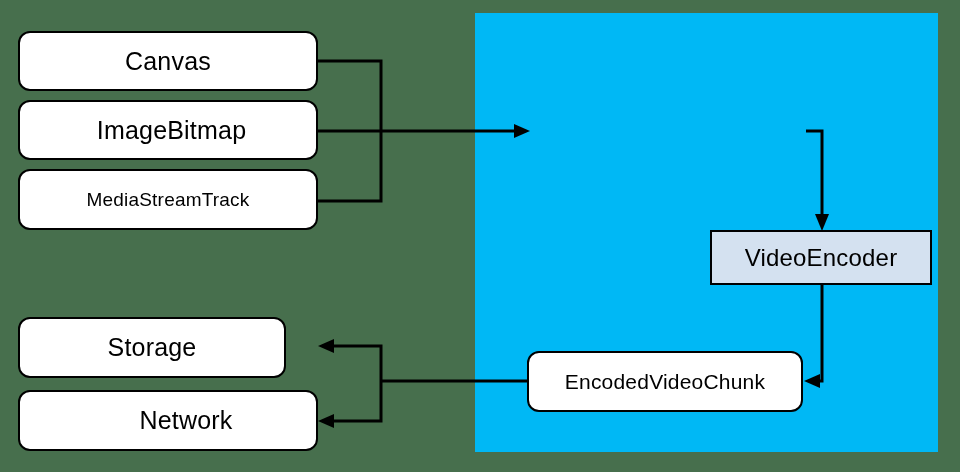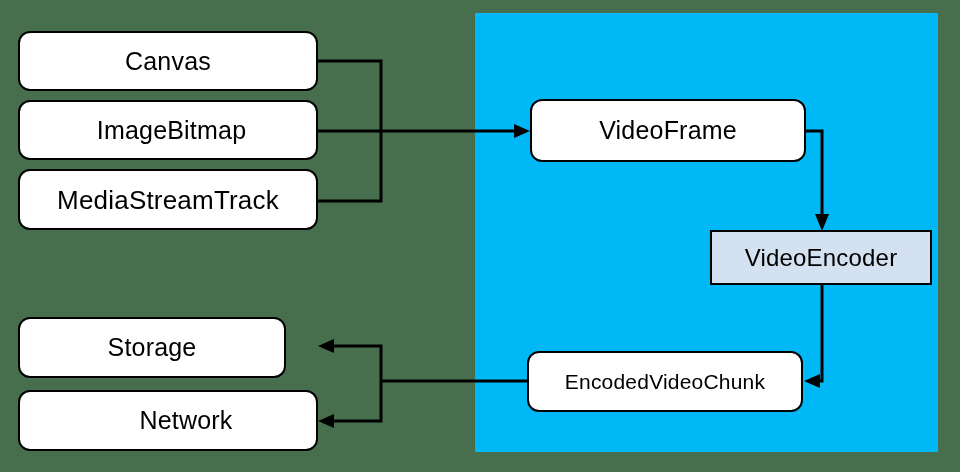--- a/index.html
+++ b/index.html
@@ -40,21 +40,21 @@
   .node.square {
     border-radius: 0;
     border-width: 2px;
     background: #d4e1f0;
     font-size: 24px;
   }
   .node.small-label {
     font-size: 21px;
   }
   .node.mid-label {
-    font-size: 26px;
+    font-size: 19px;
   }
   svg.edges {
     position: absolute;
     left: 0;
     top: 0;
     width: 960px;
     height: 472px;
     pointer-events: none;
   }
   svg.edges path,
@@ -102,19 +102,18 @@
   <div class="node" style="left:18px; top:31px; width:300px; height:60px;">Canvas</div>
 
   <div class="node" style="left:18px; top:100px; width:300px; height:60px;padding-left:7px;">ImageBitmap</div>
 
   <div class="node mid-label" style="left:18px; top:169px; width:300px; height:61px;">MediaStreamTrack</div>
 
   <div class="node" style="left:18px; top:317px; width:268px; height:61px;">Storage</div>
 
   <div class="node" style="left:18px; top:390px; width:300px; height:61px;padding-left:36px;">Network</div>
 
-  <div class="node" style="left:530px; top:99px; width:276px; height:63px;">VideoFrame</div>
 
   <div class="node small-label" style="left:527px; top:351px; width:276px; height:61px;">EncodedVideoChunk</div>
 
   <div class="node square" style="left:710px; top:230px; width:222px; height:55px;">VideoEncoder</div>
 
 </div>
 
 </body></html>

